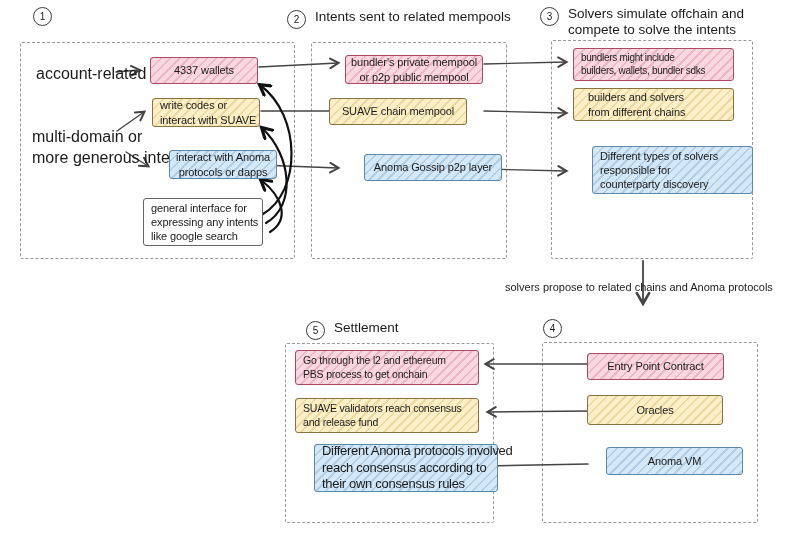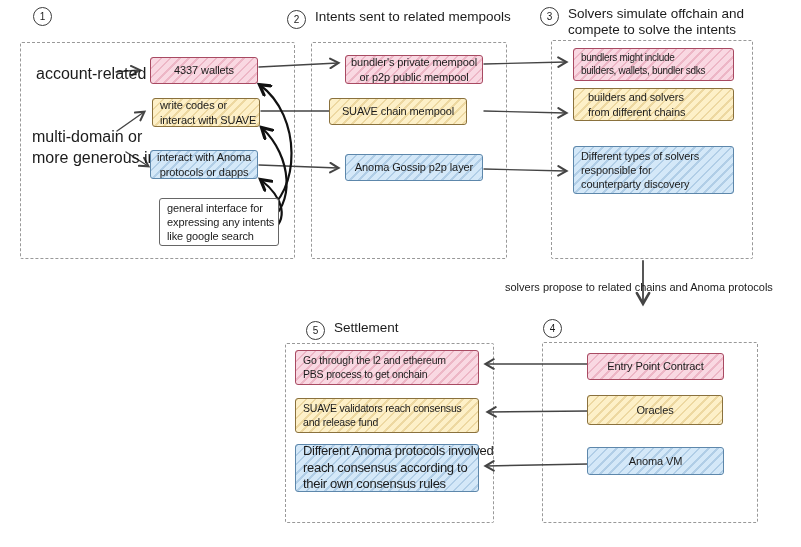--- a/index.html
+++ b/index.html
@@ -14,22 +14,22 @@
   svg.connectors { position:absolute; left:0; top:0; z-index:2; }
   .node {
     position:absolute; z-index:3; border-radius:3px;
     display:flex; align-items:center; justify-content:center;
     font-size:11px; line-height:1.28; letter-spacing:-0.1px;
     text-align:center; white-space:pre; padding:2px 4px;
   }
   .node.al { justify-content:flex-start; text-align:left; padding-left:7px; }
   .pink   { background:#f9d8e2 repeating-linear-gradient(135deg, rgba(205,95,125,0.28) 0 1.8px, transparent 1.8px 6.5px); border:1.4px solid #a84a62; }
   .yellow { background:#fdf0c8 repeating-linear-gradient(135deg, rgba(200,160,70,0.30) 0 1.8px, transparent 1.8px 6.5px); border:1.4px solid #8a713d; }
-  .blue   { background:#d4e8f8 repeating-linear-gradient(135deg, rgba(95,145,190,0.30) 0 1.8px, transparent 1.8px 6.5px); border:1.4px solid #5d87ab; }
-  .whitebox { background:#fff; border:1.4px solid #666;margin-left:16px; }
+  .blue   { background:#d4e8f8 repeating-linear-gradient(135deg, rgba(95,145,190,0.30) 0 1.8px, transparent 1.8px 6.5px); border:1.4px solid #5d87ab;margin-left:19px; }
+  .whitebox { background:#fff; border:1.4px solid #666; }
   .step { position:absolute; z-index:3; display:flex; gap:9px; align-items:flex-start; }
   .circ {
     width:19px; height:19px; border:1.4px solid #3c3c3c; border-radius:50%;
     display:flex; align-items:center; justify-content:center;
     font-size:10px; flex:0 0 auto; margin-top:1px; background:#fff;
   }
   .steplbl { font-size:13.5px; line-height:1.18; white-space:pre; }
   .sidelabel { position:absolute; z-index:3; font-size:16px; line-height:1.3; white-space:pre; }
   .flowlabel { position:absolute; z-index:3; font-size:11px; white-space:pre; }
 </style>

